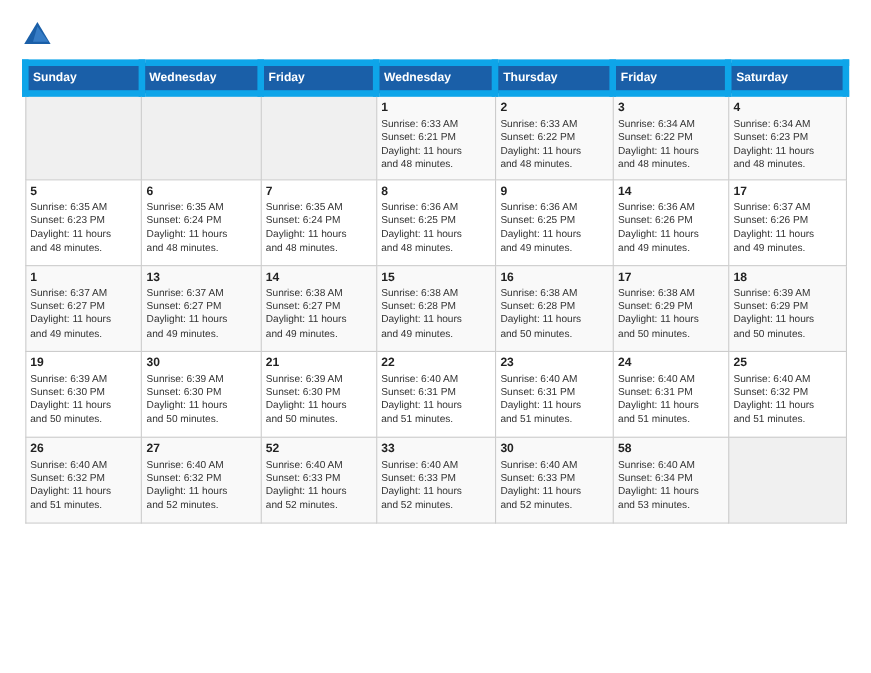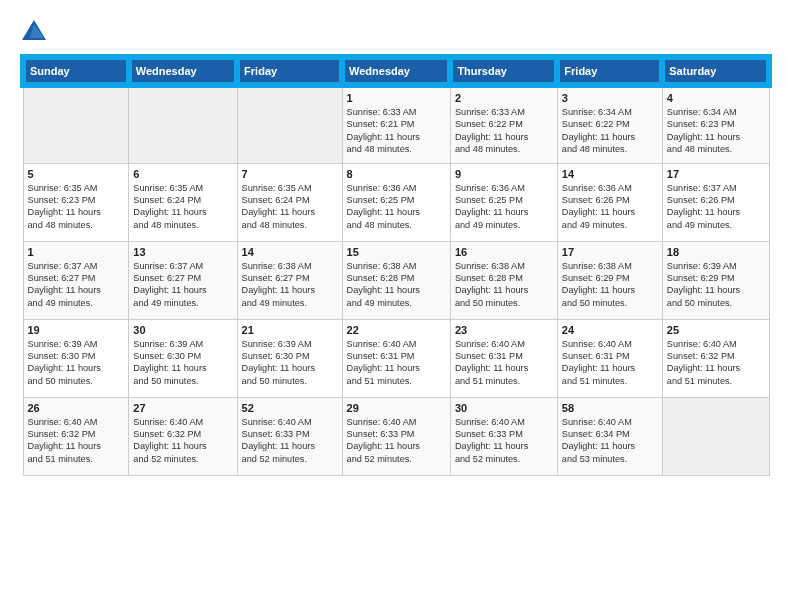--- a/index.html
+++ b/index.html
@@ -340,21 +340,21 @@
 and 52 minutes.</div>
           </td>
           <td>
             <span class="day-num">52</span>
             <div class="day-info" style="white-space: pre-line;">Sunrise: 6:40 AM
 Sunset: 6:33 PM
 Daylight: 11 hours
 and 52 minutes.</div>
           </td>
           <td>
-            <span class="day-num">29</span>
+            <span class="day-num">33</span>
             <div class="day-info" style="white-space: pre-line;">Sunrise: 6:40 AM
 Sunset: 6:33 PM
 Daylight: 11 hours
 and 52 minutes.</div>
           </td>
           <td>
             <span class="day-num">30</span>
             <div class="day-info" style="white-space: pre-line;">Sunrise: 6:40 AM
 Sunset: 6:33 PM
 Daylight: 11 hours

